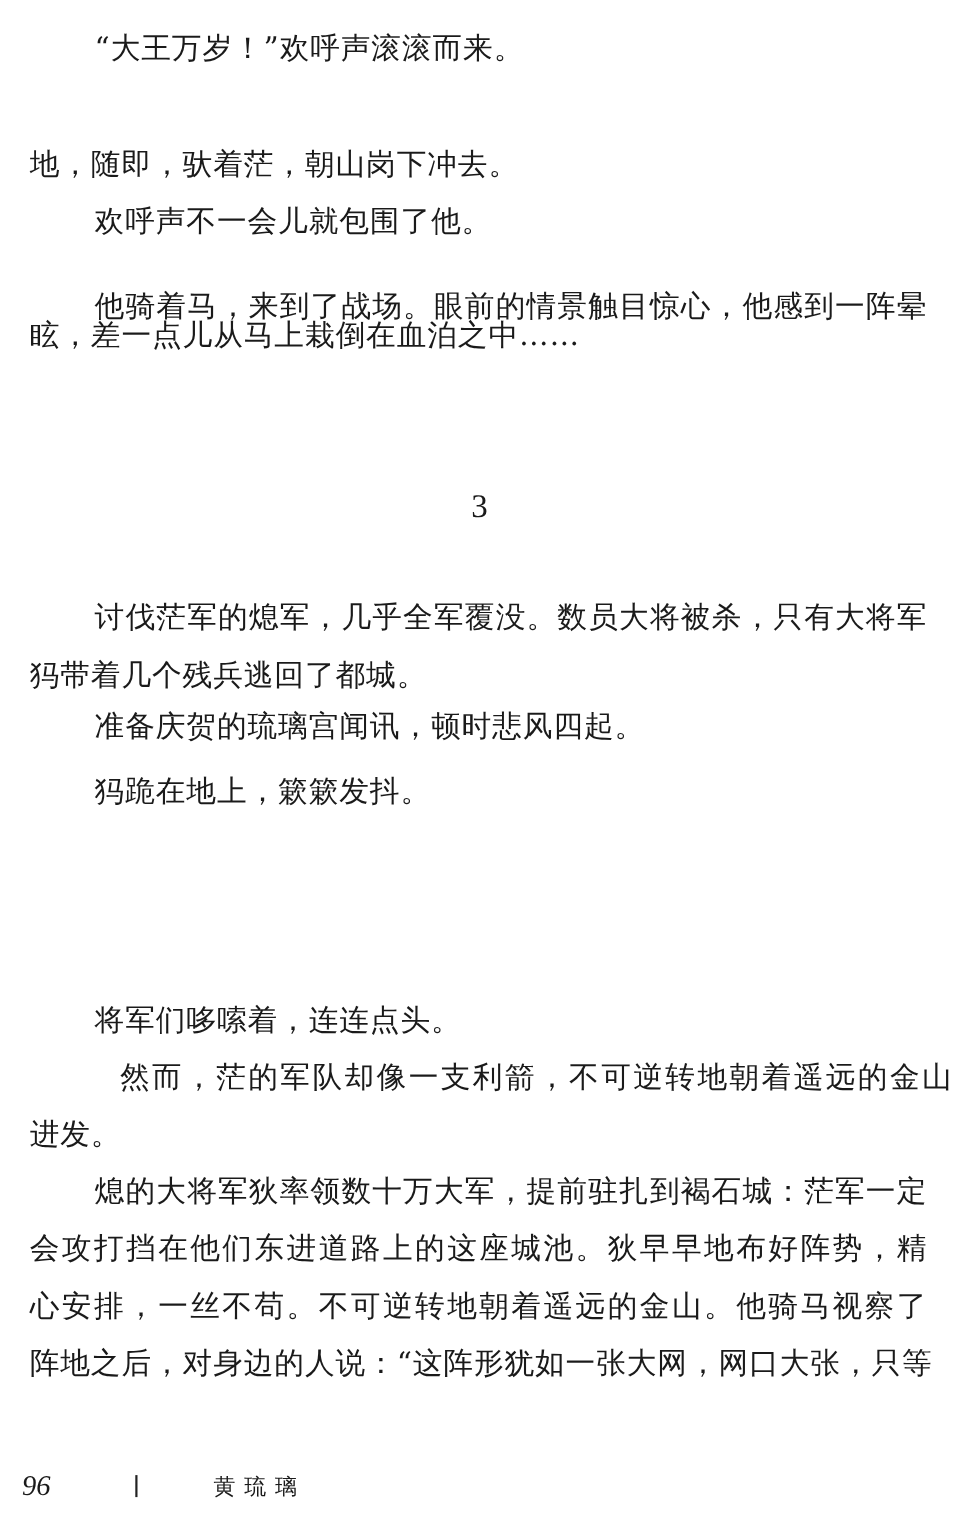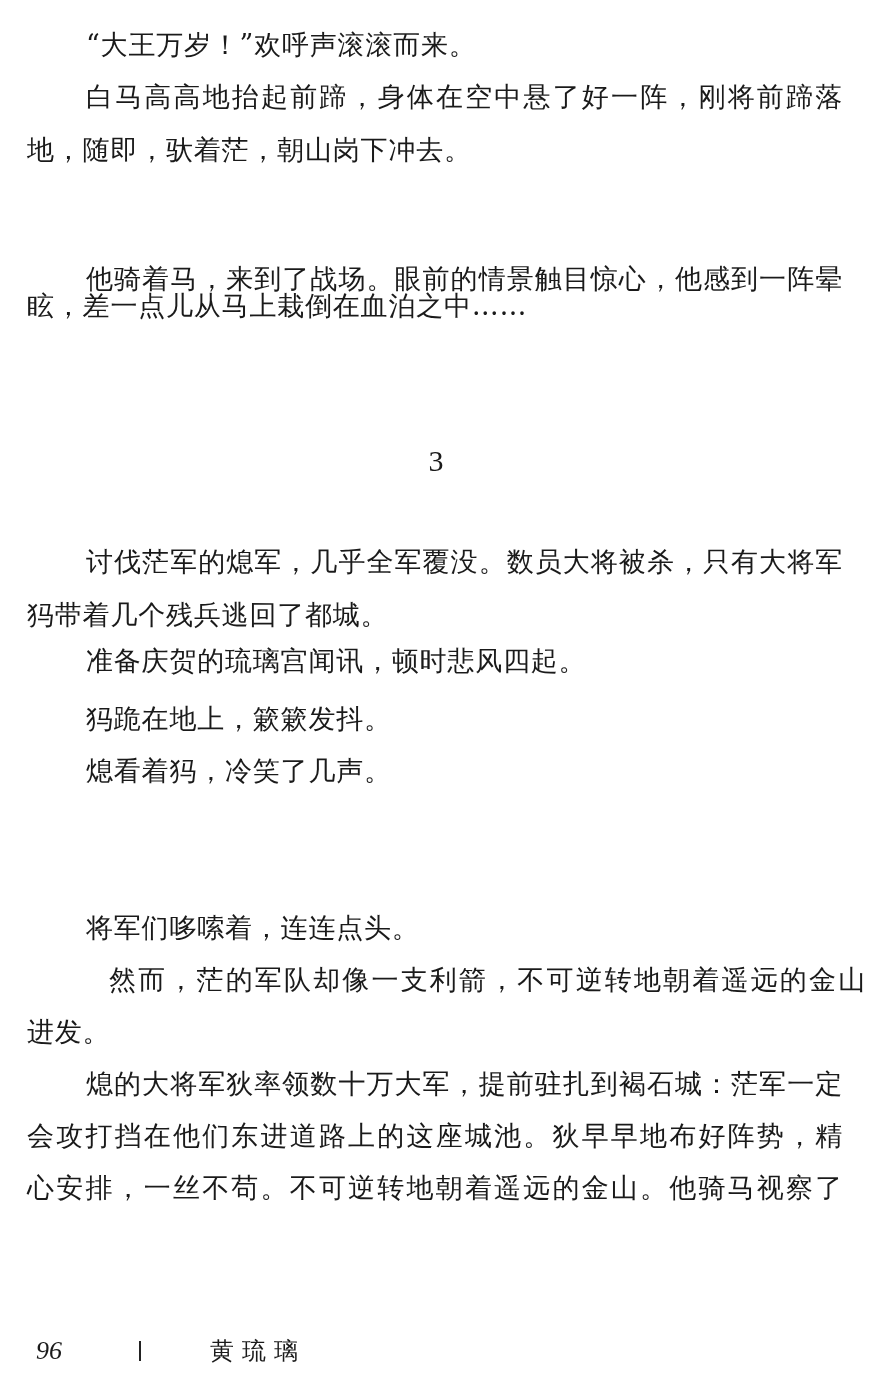--- a/index.html
+++ b/index.html
@@ -22,58 +22,58 @@
     .line.last { text-align-last: left; }
     .section-num {
       position: absolute;
       left: 0; width: 872px;
       top: 443px;
       text-align: center;
       font-family: "Liberation Serif", serif;
       font-size: 30px;
       line-height: 36px;
     }
-    .footer { position: absolute; left: 36px; top: 1334px; height: 34px; display: flex; align-items: center; gap: 47px; }
+    .footer { position: absolute; left: 20px; top: 1334px; height: 34px; display: flex; align-items: center; gap: 47px; }
     .page-num {
       font-family: "Liberation Serif", serif;
       font-style: italic;
       font-size: 26px;
     }
     .footer-bar {
       width: 2px; height: 20px; background: #222; margin-left: 30px; margin-right: 22px;
     }
     .book-title {
       font-family: Liberation Sans, sans-serif;
-      font-size: 24px;
+      font-size: 20px;
       letter-spacing: 8px;
     }
   </style>
 </head>
 <body>
 
 <div class="page">
 
   <div class="line indent last" style="top:28px;">“大王万岁！”欢呼声滚滚而来。</div>
-  <div class="line indent" style="top:80px;">白马高高地抬起前蹄，身体在空中悬了好一阵，刚将前蹄落</div>
   <div class="line last" style="top:133px;">地，随即，驮着茫，朝山岗下冲去。</div>
+  <div class="line indent last" style="top:185px;">欢呼声不一会儿就包围了他。</div>
   <div class="line indent" style="top:237px;margin-top:25px;">他骑着马，来到了战场。眼前的情景触目惊心，他感到一阵晕</div>
   <div class="line last" style="top:289px;">眩，差一点儿从马上栽倒在血泊之中……</div>
 
   <div class="section-num">3</div>
 
   <div class="line indent" style="top:545px;">讨伐茫军的熄军，几乎全军覆没。数员大将被杀，只有大将军</div>
   <div class="line last" style="top:598px;">犸带着几个残兵逃回了都城。</div>
   <div class="line indent last" style="top:644px;">准备庆贺的琉璃宫闻讯，顿时悲风四起。</div>
   <div class="line indent last" style="top:702px;font-family:Liberation Serif, serif;">犸跪在地上，簌簌发抖。</div>
-  <div class="line indent last" style="top:754px;">熄看着犸，冷笑了几声。</div>
   <div class="line indent last" style="top:911px;">将军们哆嗦着，连连点头。</div>
   <div class="line indent" style="top:963px;margin-left:23px;">然而，茫的军队却像一支利箭，不可逆转地朝着遥远的金山</div>
   <div class="line last" style="top:1015px;">进发。</div>
   <div class="line indent" style="top:1067px;">熄的大将军狄率领数十万大军，提前驻扎到褐石城：茫军一定</div>
   <div class="line" style="top:1119px;">会攻打挡在他们东进道路上的这座城池。狄早早地布好阵势，精</div>
   <div class="line" style="top:1171px;">心安排，一丝不苟。不可逆转地朝着遥远的金山。他骑马视察了</div>
+  <div class="line" style="top:1223px;">阵地之后，对身边的人说：“这阵形犹如一张大网，网口大张，只等</div>
 
   <div class="footer">
     <span class="page-num">96</span>
     <span class="footer-bar"></span>
     <span class="book-title">黄琉璃</span>
   </div>
 </div>
 
 </body></html>

